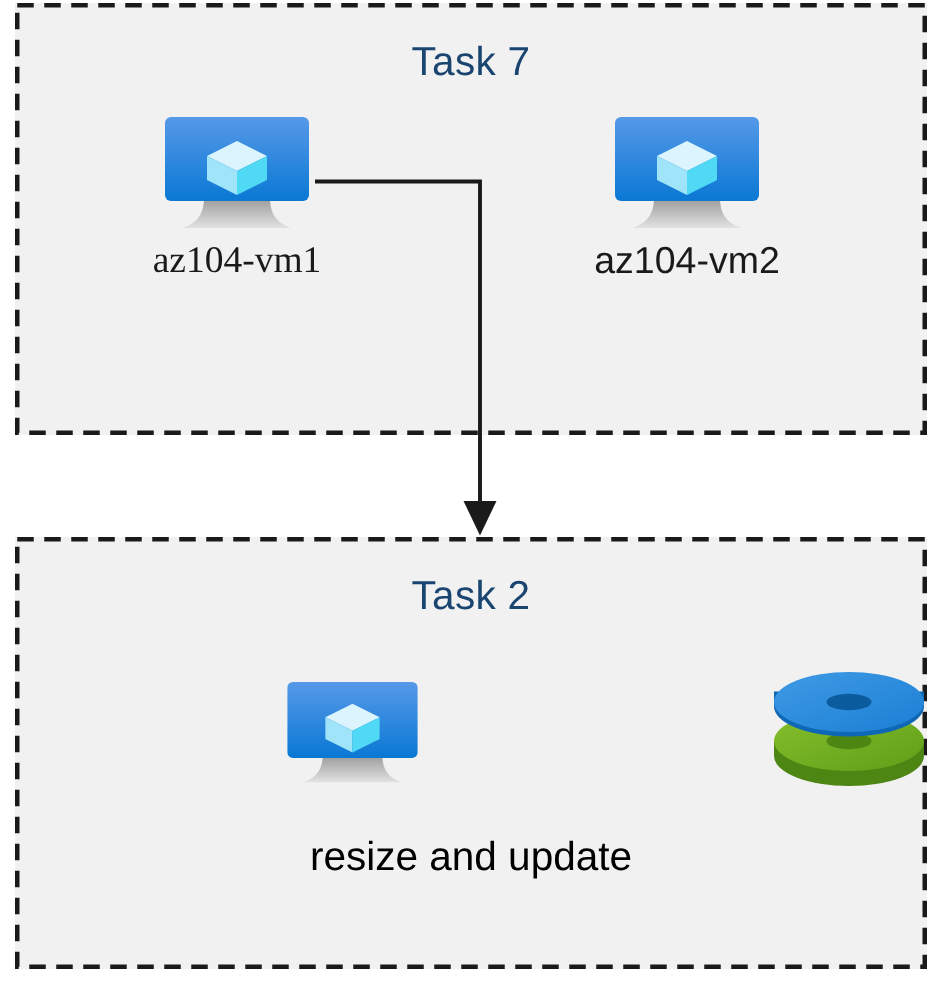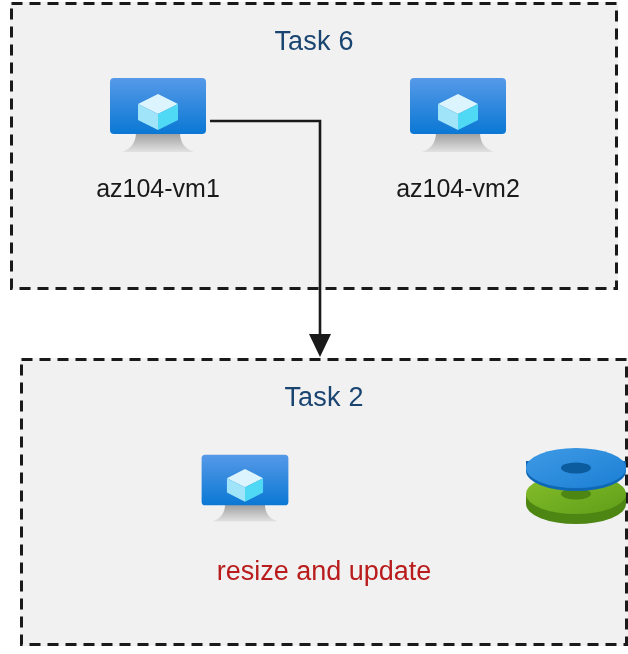--- a/index.html
+++ b/index.html
@@ -30,21 +30,21 @@
     top: 0;
     overflow: visible;
   }
   #task1-box {
     left: 10px;
     top: 2px;
     width: 608px;
     height: 288px;
   }
   #task2-box {
-    left: 20px;
+    left: 10px;
     top: 358px;
     width: 608px;
     height: 288px;
   }
 
   .task-title {
     position: absolute;
     left: 0;
     width: 100%;
     text-align: center;
@@ -99,36 +99,36 @@
     justify-content: center;
     gap: 54px;
   }
   #task2-caption {
     position: absolute;
     left: 0;
     top: 198px;
     width: 100%;
     text-align: center;
     font-size: 27px;
-    color: #b91c1c;
+    color: #000000;
     white-space: nowrap;
     font-family: "Liberation Sans", sans-serif;
   }
 </style>
 </head>
 <body>
 
 <div id="canvas">
 
   <div class="task-box" id="task1-box">
     <svg class="dash-svg" width="608" height="288">
       <rect x="1.5" y="1.5" width="605" height="285" fill="none" stroke="#1a1a1a" stroke-width="3" stroke-dasharray="11 7"></rect>
     </svg>
 
-    <div class="task-title" id="task1-title">Task 6</div>
+    <div class="task-title" id="task1-title">Task 7</div>
 
     <div class="vm-node" style="left:48px; top:72px; width:200px;">
       <svg class="vm-icon-wrap" width="104" height="84" viewBox="0 0 104 84">
         <defs>
           <linearGradient id="vmScreen1" x1="0" y1="0" x2="0" y2="1">
             <stop offset="0%" stop-color="#5699e8"></stop>
             <stop offset="100%" stop-color="#0a78d4"></stop>
           </linearGradient>
           <linearGradient id="vmStand1" x1="0" y1="0" x2="0" y2="1">
             <stop offset="0%" stop-color="#9a9a9a"></stop>
@@ -136,21 +136,21 @@
           </linearGradient>
         </defs>
         <path d="M30 58 h44 c0 12 6 17 14 20 H16 c8 -3 14 -8 14 -20 z" fill="url(#vmStand1)"></path>
         <rect x="4" y="4" width="96" height="56" rx="4" ry="4" fill="url(#vmScreen1)"></rect>
         <g>
           <polygon points="52,20 72,30 52,40 32,30" fill="#dcf4fd"></polygon>
           <polygon points="32,30 52,40 52,56 32,46" fill="#9fe4f8"></polygon>
           <polygon points="72,30 52,40 52,56 72,46" fill="#50d9f5"></polygon>
         </g>
       </svg>
-      <div class="node-label" style="margin-top:14px;">az104-vm1</div>
+      <div class="node-label" style="font-family:Liberation Serif, serif;">az104-vm1</div>
     </div>
 
     <div class="vm-node" style="left:348px; top:72px; width:200px;">
       <svg class="vm-icon-wrap" width="104" height="84" viewBox="0 0 104 84">
         <defs>
           <linearGradient id="vmScreen2" x1="0" y1="0" x2="0" y2="1">
             <stop offset="0%" stop-color="#5699e8"></stop>
             <stop offset="100%" stop-color="#0a78d4"></stop>
           </linearGradient>
           <linearGradient id="vmStand2" x1="0" y1="0" x2="0" y2="1">
@@ -159,21 +159,21 @@
           </linearGradient>
         </defs>
         <path d="M30 58 h44 c0 12 6 17 14 20 H16 c8 -3 14 -8 14 -20 z" fill="url(#vmStand2)"></path>
         <rect x="4" y="4" width="96" height="56" rx="4" ry="4" fill="url(#vmScreen2)"></rect>
         <g>
           <polygon points="52,20 72,30 52,40 32,30" fill="#dcf4fd"></polygon>
           <polygon points="32,30 52,40 52,56 32,46" fill="#9fe4f8"></polygon>
           <polygon points="72,30 52,40 52,56 72,46" fill="#50d9f5"></polygon>
         </g>
       </svg>
-      <div class="node-label" style="margin-top:14px;">az104-vm2</div>
+      <div class="node-label" style="">az104-vm2</div>
     </div>
   </div>
 
   <svg id="connector">
     <polyline points="210,121 320,121 320,340" fill="none" stroke="#1a1a1a" stroke-width="2.6"></polyline>
     <polygon points="320,357 309,334 331,334" fill="#1a1a1a"></polygon>
   </svg>
 
   <div class="task-box" id="task2-box">
     <svg class="dash-svg" width="608" height="288">

